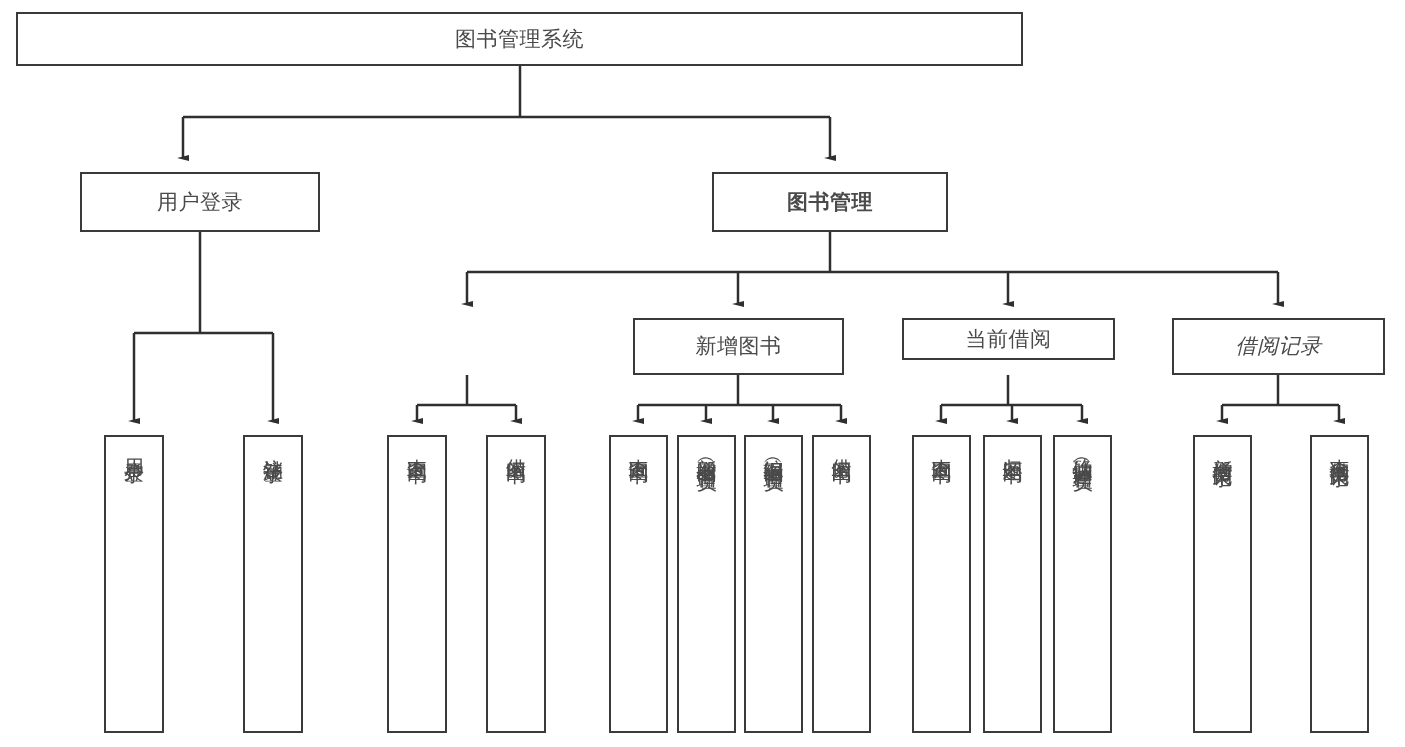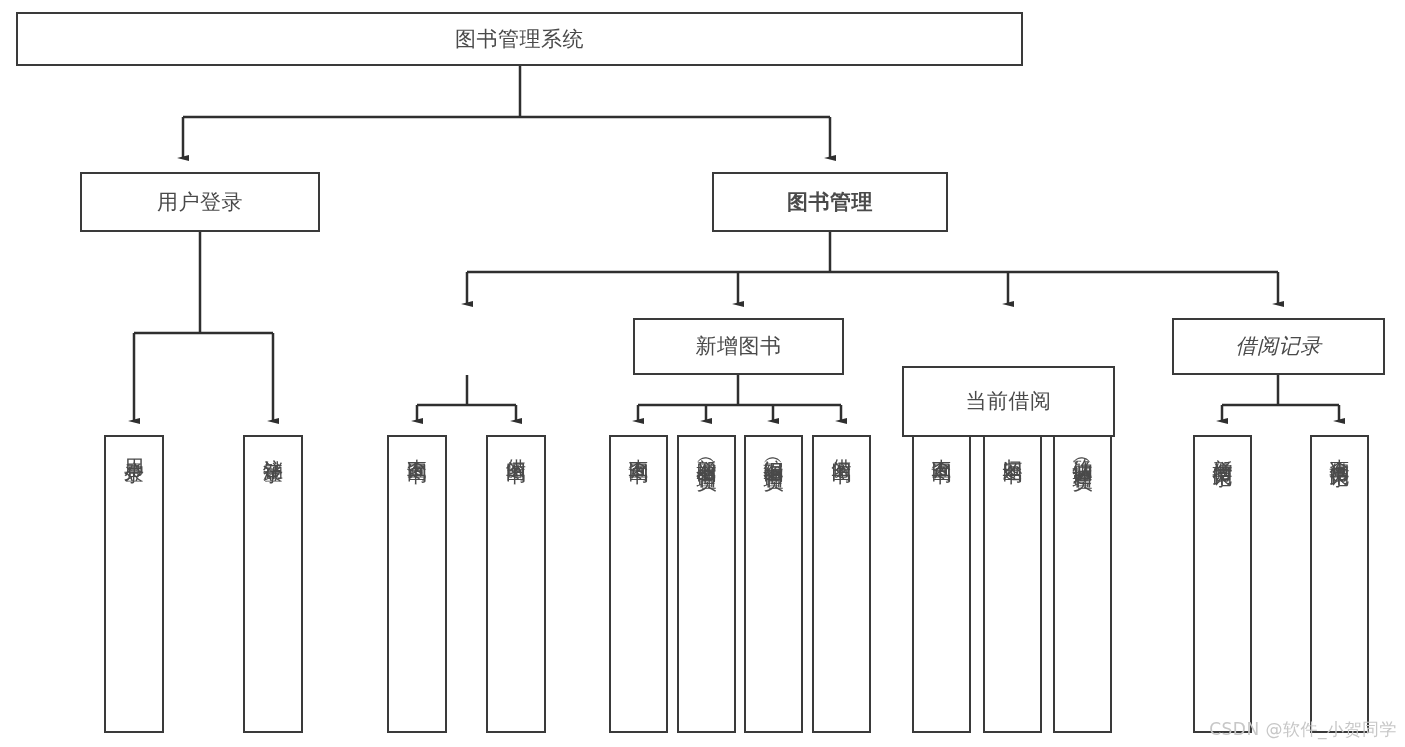--- a/index.html
+++ b/index.html
@@ -77,21 +77,21 @@
   <div class="node" style="left:80px;top:172px;width:240px;height:60px;">
     <span class="lbl">用户登录</span>
   </div>
   <div class="node" style="left:712px;top:172px;width:236px;height:60px;font-weight:bold;">
     <span class="lbl">图书管理</span>
   </div>
 
   <div class="node" style="left:633px;top:318px;width:211px;height:57px;">
     <span class="lbl">新增图书</span>
   </div>
-  <div class="node" style="left:902px;top:318px;width:213px;height:71px;margin-top:48px;">
+  <div class="node" style="left:902px;top:318px;width:213px;height:42px;">
     <span class="lbl">当前借阅</span>
   </div>
   <div class="node" style="left:1172px;top:318px;width:213px;height:57px;font-style:italic;">
     <span class="lbl">借阅记录</span>
   </div>
 
   <div class="node vert" style="left:104px;top:435px;width:60px;height:298px;">
     <span class="lbl">用户登录</span>
   </div>
   <div class="node vert" style="left:243px;top:435px;width:60px;height:298px;">
@@ -124,14 +124,13 @@
   <div class="node vert" style="left:1053px;top:435px;width:59px;height:298px;">
     <span class="lbl">确认归还（管理员）</span>
   </div>
   <div class="node vert" style="left:1193px;top:435px;width:59px;height:298px;">
     <span class="lbl">新增借阅记录</span>
   </div>
   <div class="node vert" style="left:1310px;top:435px;width:59px;height:298px;">
     <span class="lbl">查询借阅记录</span>
   </div>
 
-  <div class="watermark">CSDN @软件_小贺同学</div>
 </div>
 
 </body></html>

